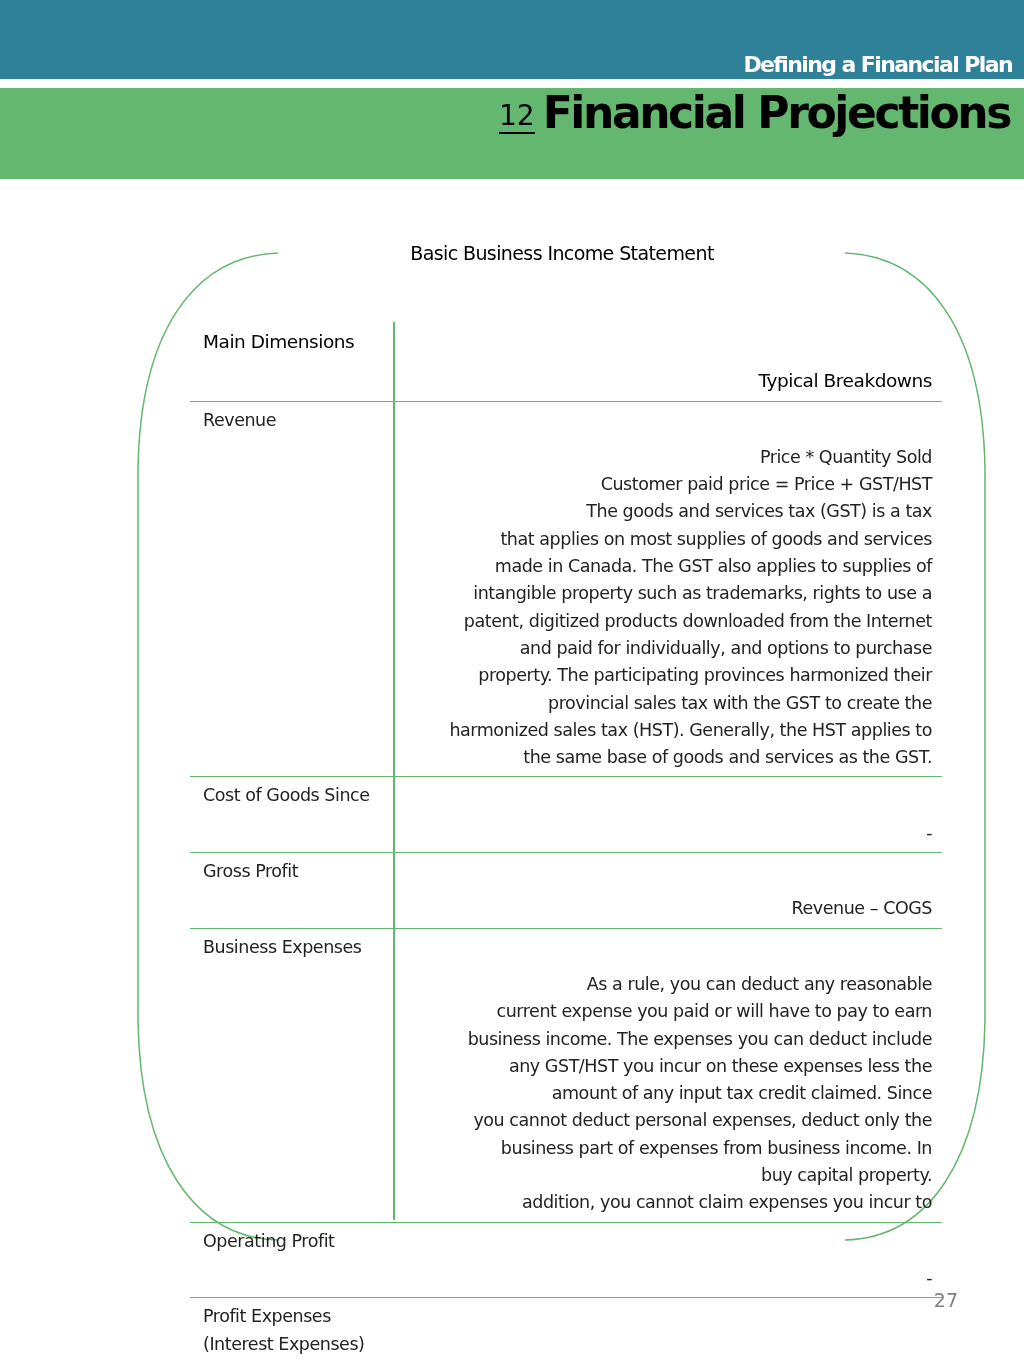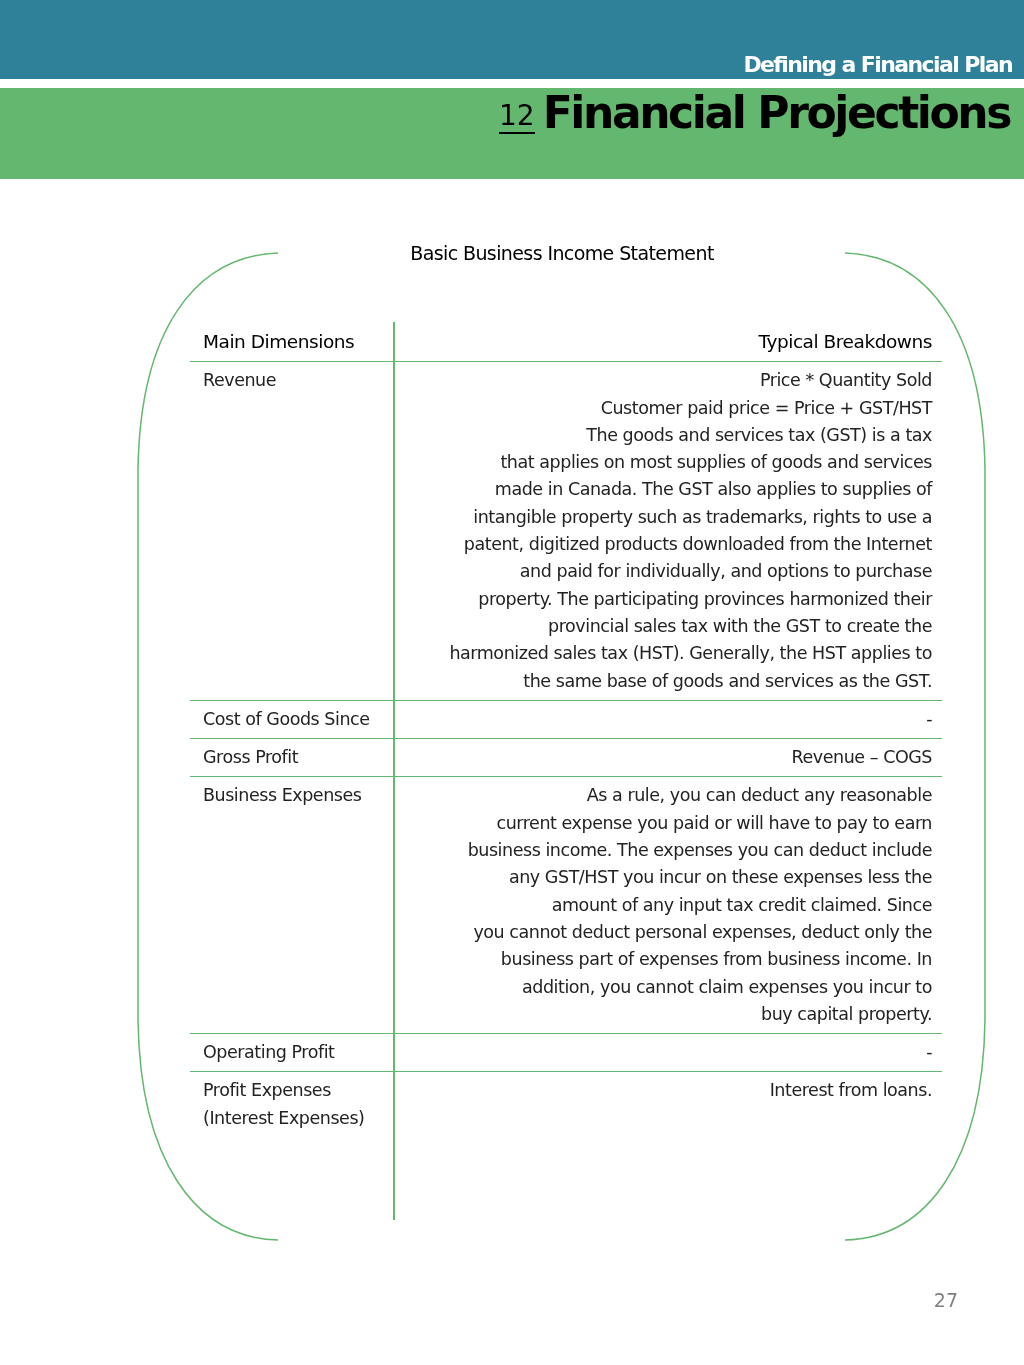--- a/index.html
+++ b/index.html
@@ -47,20 +47,21 @@
       position: absolute; left: 190px; top: 322px; width: 752px;
       font-family: "DejaVu Sans", sans-serif;
     }
     .divider-v {
       position: absolute; left: 203px; top: 0; width: 1.5px; height: 898px;
       background: #64b76e;
     }
     .row {
       display: flex; border-bottom: 1.5px solid #64b76e;
       position: relative;
+      flex-direction: column;
     }
     .row.last { border-bottom: none; height: 128px; }
     .cell-dim {
       width: 203px; box-sizing: border-box; padding: 5px 0 5px 13px;
       font-size: 17.5px; line-height: 27.3px; color: #222; letter-spacing: -0.45px;
     }
     .cell-break {
       flex: 1; box-sizing: border-box; padding: 5px 10px 5px 14px;
       font-size: 17.5px; line-height: 27.3px; color: #222; letter-spacing: -0.45px; text-align: right;
     }
@@ -138,22 +139,22 @@
           <span class="line">Business Expenses</span>
         </div>
         <div class="cell-break">
           <span class="line">As a rule, you can deduct any reasonable</span>
           <span class="line">current expense you paid or will have to pay to earn</span>
           <span class="line">business income. The expenses you can deduct include</span>
           <span class="line">any GST/HST you incur on these expenses less the</span>
           <span class="line">amount of any input tax credit claimed. Since</span>
           <span class="line">you cannot deduct personal expenses, deduct only the</span>
           <span class="line">business part of expenses from business income. In</span>
+          <span class="line">buy capital property.</span>
           <span class="line">addition, you cannot claim expenses you incur to</span>
-          <span class="line">buy capital property.</span>
         </div>
       </div>
       <div class="row">
         <div class="cell-dim">
           <span class="line">Operating Profit</span>
         </div>
         <div class="cell-break">
           <span class="line">-</span>
         </div>
       </div>

